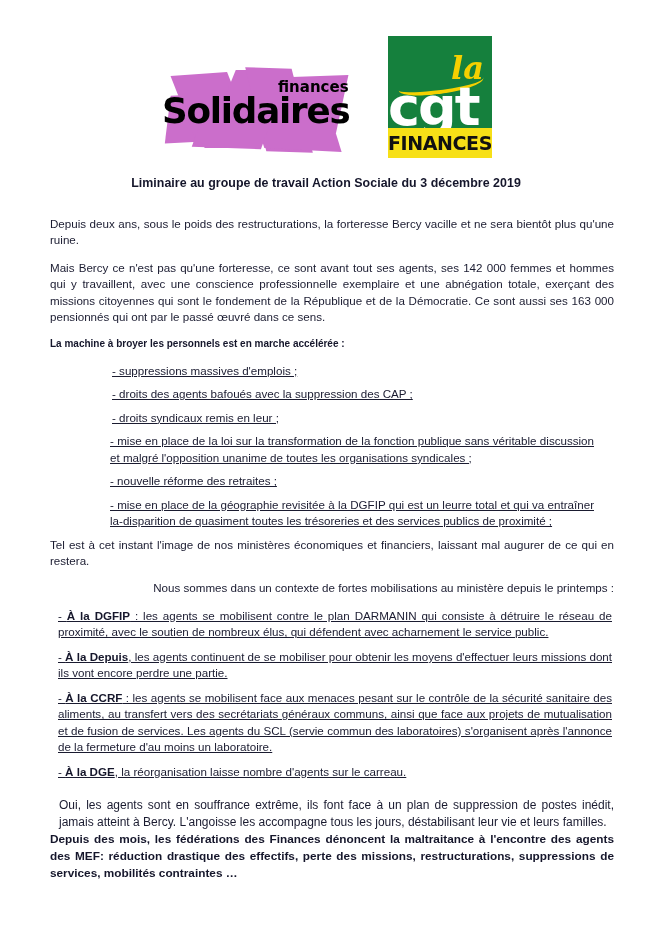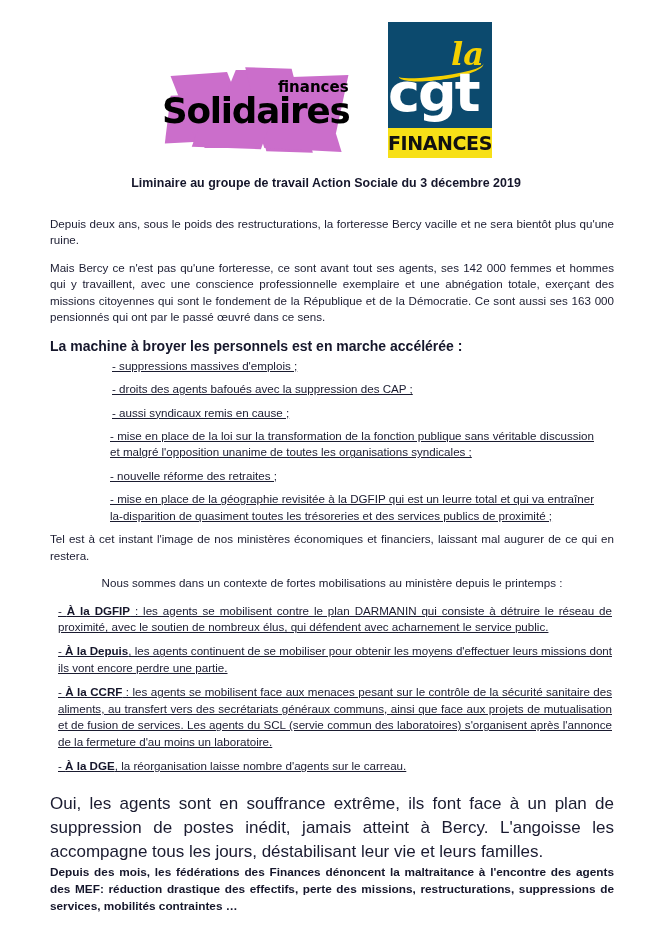--- a/index.html
+++ b/index.html
@@ -79,22 +79,22 @@
     font-weight: bold;
     font-size: 15px;
     line-height: 1;
     color: #000000;
     z-index: 5;
   }
 
   
   .cgt-logo {
     width: 104px;
-    height: 136px;
-    background: #0c4a6e;
+    height: 122px;
+    background: #15803d;
     position: relative;
     overflow: hidden;
   }
   .cgt-la {
     position: absolute;
     top: 16px;
     left: 20px;
     width: 80px;
     height: 44px;
     color: #f5d000;
@@ -166,43 +166,43 @@
     padding: 0 38px 0 50px;
     margin-top: 26px;
   }
   p.para {
     margin: 0 0 11px 0;
     font-size: 11.6px;
     line-height: 1.42;
     text-align: justify;
     color: #1a1b30;
   }
-  p.para.no-just { text-align: center; }
+  p.para.no-just { text-align: right; }
   p.lead-bold {
-    margin: 0 0 1px 0;
-    font-size: 14px;
+    margin: 0 0 12px 0;
+    font-size: 10px;
     font-weight: bold;
     line-height: 1.42;
     color: #15162b;
   }
   .bullet {
     margin: 0 0 7px 0;
     font-size: 11.6px;
     line-height: 1.42;
     text-align: justify;
     color: #1a1b30;
     text-decoration: underline;
   }
   .bullet.deep   { margin-left: 62px; margin-right: 8px; }
   .bullet.mid    { margin-left: 60px; margin-right: 20px; }
   .bullet.org    { margin-left: 8px; margin-right: 2px; margin-bottom: 8px; }
   .bullet b { font-weight: bold; color: #15162b; }
   .closing {
-    margin: 17px 0 0 0;
-    font-size: 17px;
+    margin: 17px 0 0 9px;
+    font-size: 12px;
     line-height: 1.42;
     text-align: justify;
     color: #1a1b30;
   }
   .closing-bold {
     margin: 0;
     font-size: 11.8px;
     font-weight: bold;
     line-height: 1.45;
     text-align: justify;
@@ -245,21 +245,21 @@
 
     <p class="para">Depuis deux ans, sous le poids des restructurations, la forteresse Bercy vacille et ne sera bientôt plus qu'une ruine.</p>
 
     <p class="para">Mais Bercy ce n'est pas qu'une forteresse, ce sont avant tout ses agents, ses 142 000 femmes et hommes qui y travaillent, avec une conscience professionnelle exemplaire et une abnégation totale, exerçant des missions citoyennes qui sont le fondement de la République et de la Démocratie. Ce sont aussi ses 163 000 pensionnés qui ont par le passé œuvré dans ce sens.</p>
 
     <p class="lead-bold">La machine à broyer les personnels est en marche accélérée :</p>
 
     <div id="machine-list">
         <div class="bullet deep">- suppressions massives d'emplois ;</div>
         <div class="bullet deep">- droits des agents bafoués avec la suppression des CAP ;</div>
-        <div class="bullet deep">-  aussi syndicaux remis en cause ;</div>
+        <div class="bullet deep">-  droits syndicaux remis en leur ;</div>
         <div class="bullet mid">- mise en place de la loi sur la transformation de la fonction publique sans véritable discussion et malgré l'opposition unanime de toutes les organisations syndicales ;</div>
         <div class="bullet mid">-  nouvelle réforme des retraites ;</div>
         <div class="bullet mid">-  mise en place de la géographie revisitée à la DGFIP qui est un leurre total et qui va entraîner la-disparition de quasiment toutes les trésoreries et des services publics de proximité ;</div>
       </div>
 
     <p class="para">Tel est à cet instant l'image de nos ministères économiques et financiers, laissant mal augurer de ce qui en restera.</p>
 
     <p class="para no-just">Nous sommes dans un contexte de fortes mobilisations au ministère depuis le printemps :</p>
 
     <div id="org-list">

